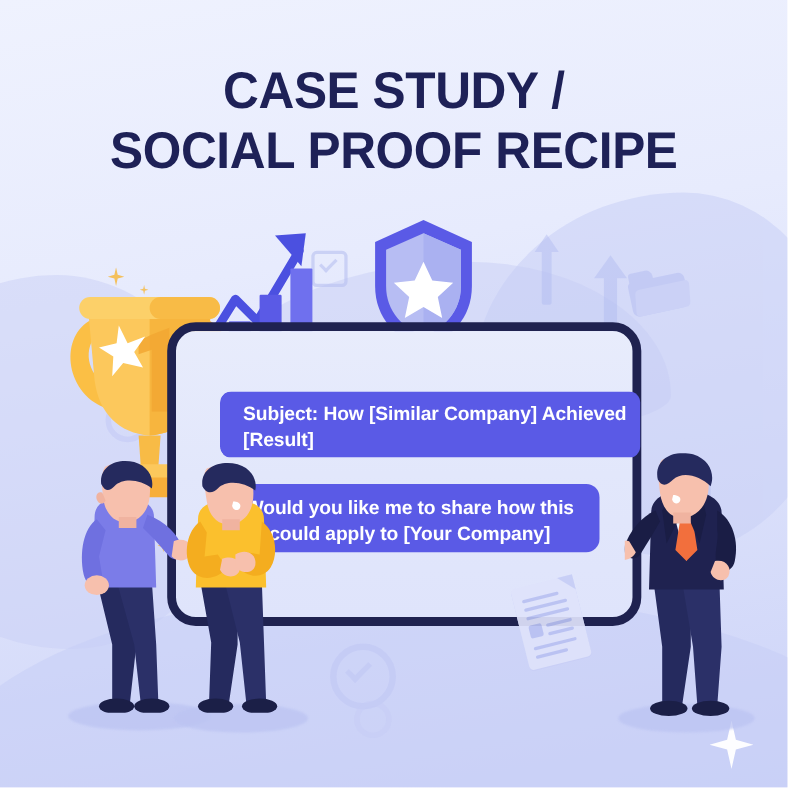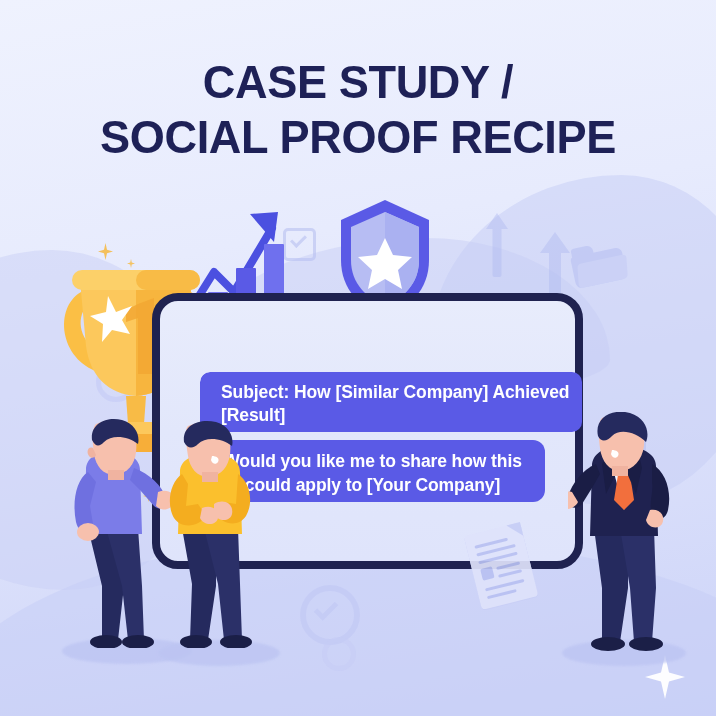--- a/index.html
+++ b/index.html
@@ -231,21 +231,20 @@
     left: 200px; top: 356px;
     width: 400px; height: 60px;
     border-radius: 10px 0 0 10px;
     padding: 9px 14px 0 21px;
     font-size: 17.5px;
     line-height: 23px;
     letter-spacing: -0.1px;
     text-align: left;
     z-index: 6;
     clip-path: inset(0 18px 0 0 round 10px);
-    margin-top: 16px;
   }
   .bubble-2 {
     left: 200px; top: 440px;
     width: 345px; height: 62px;
     border-radius: 12px;
     padding: 9px 16px 0 16px;
     font-size: 17.5px;
     line-height: 24px;
     letter-spacing: -0.1px;
     text-align: center;

